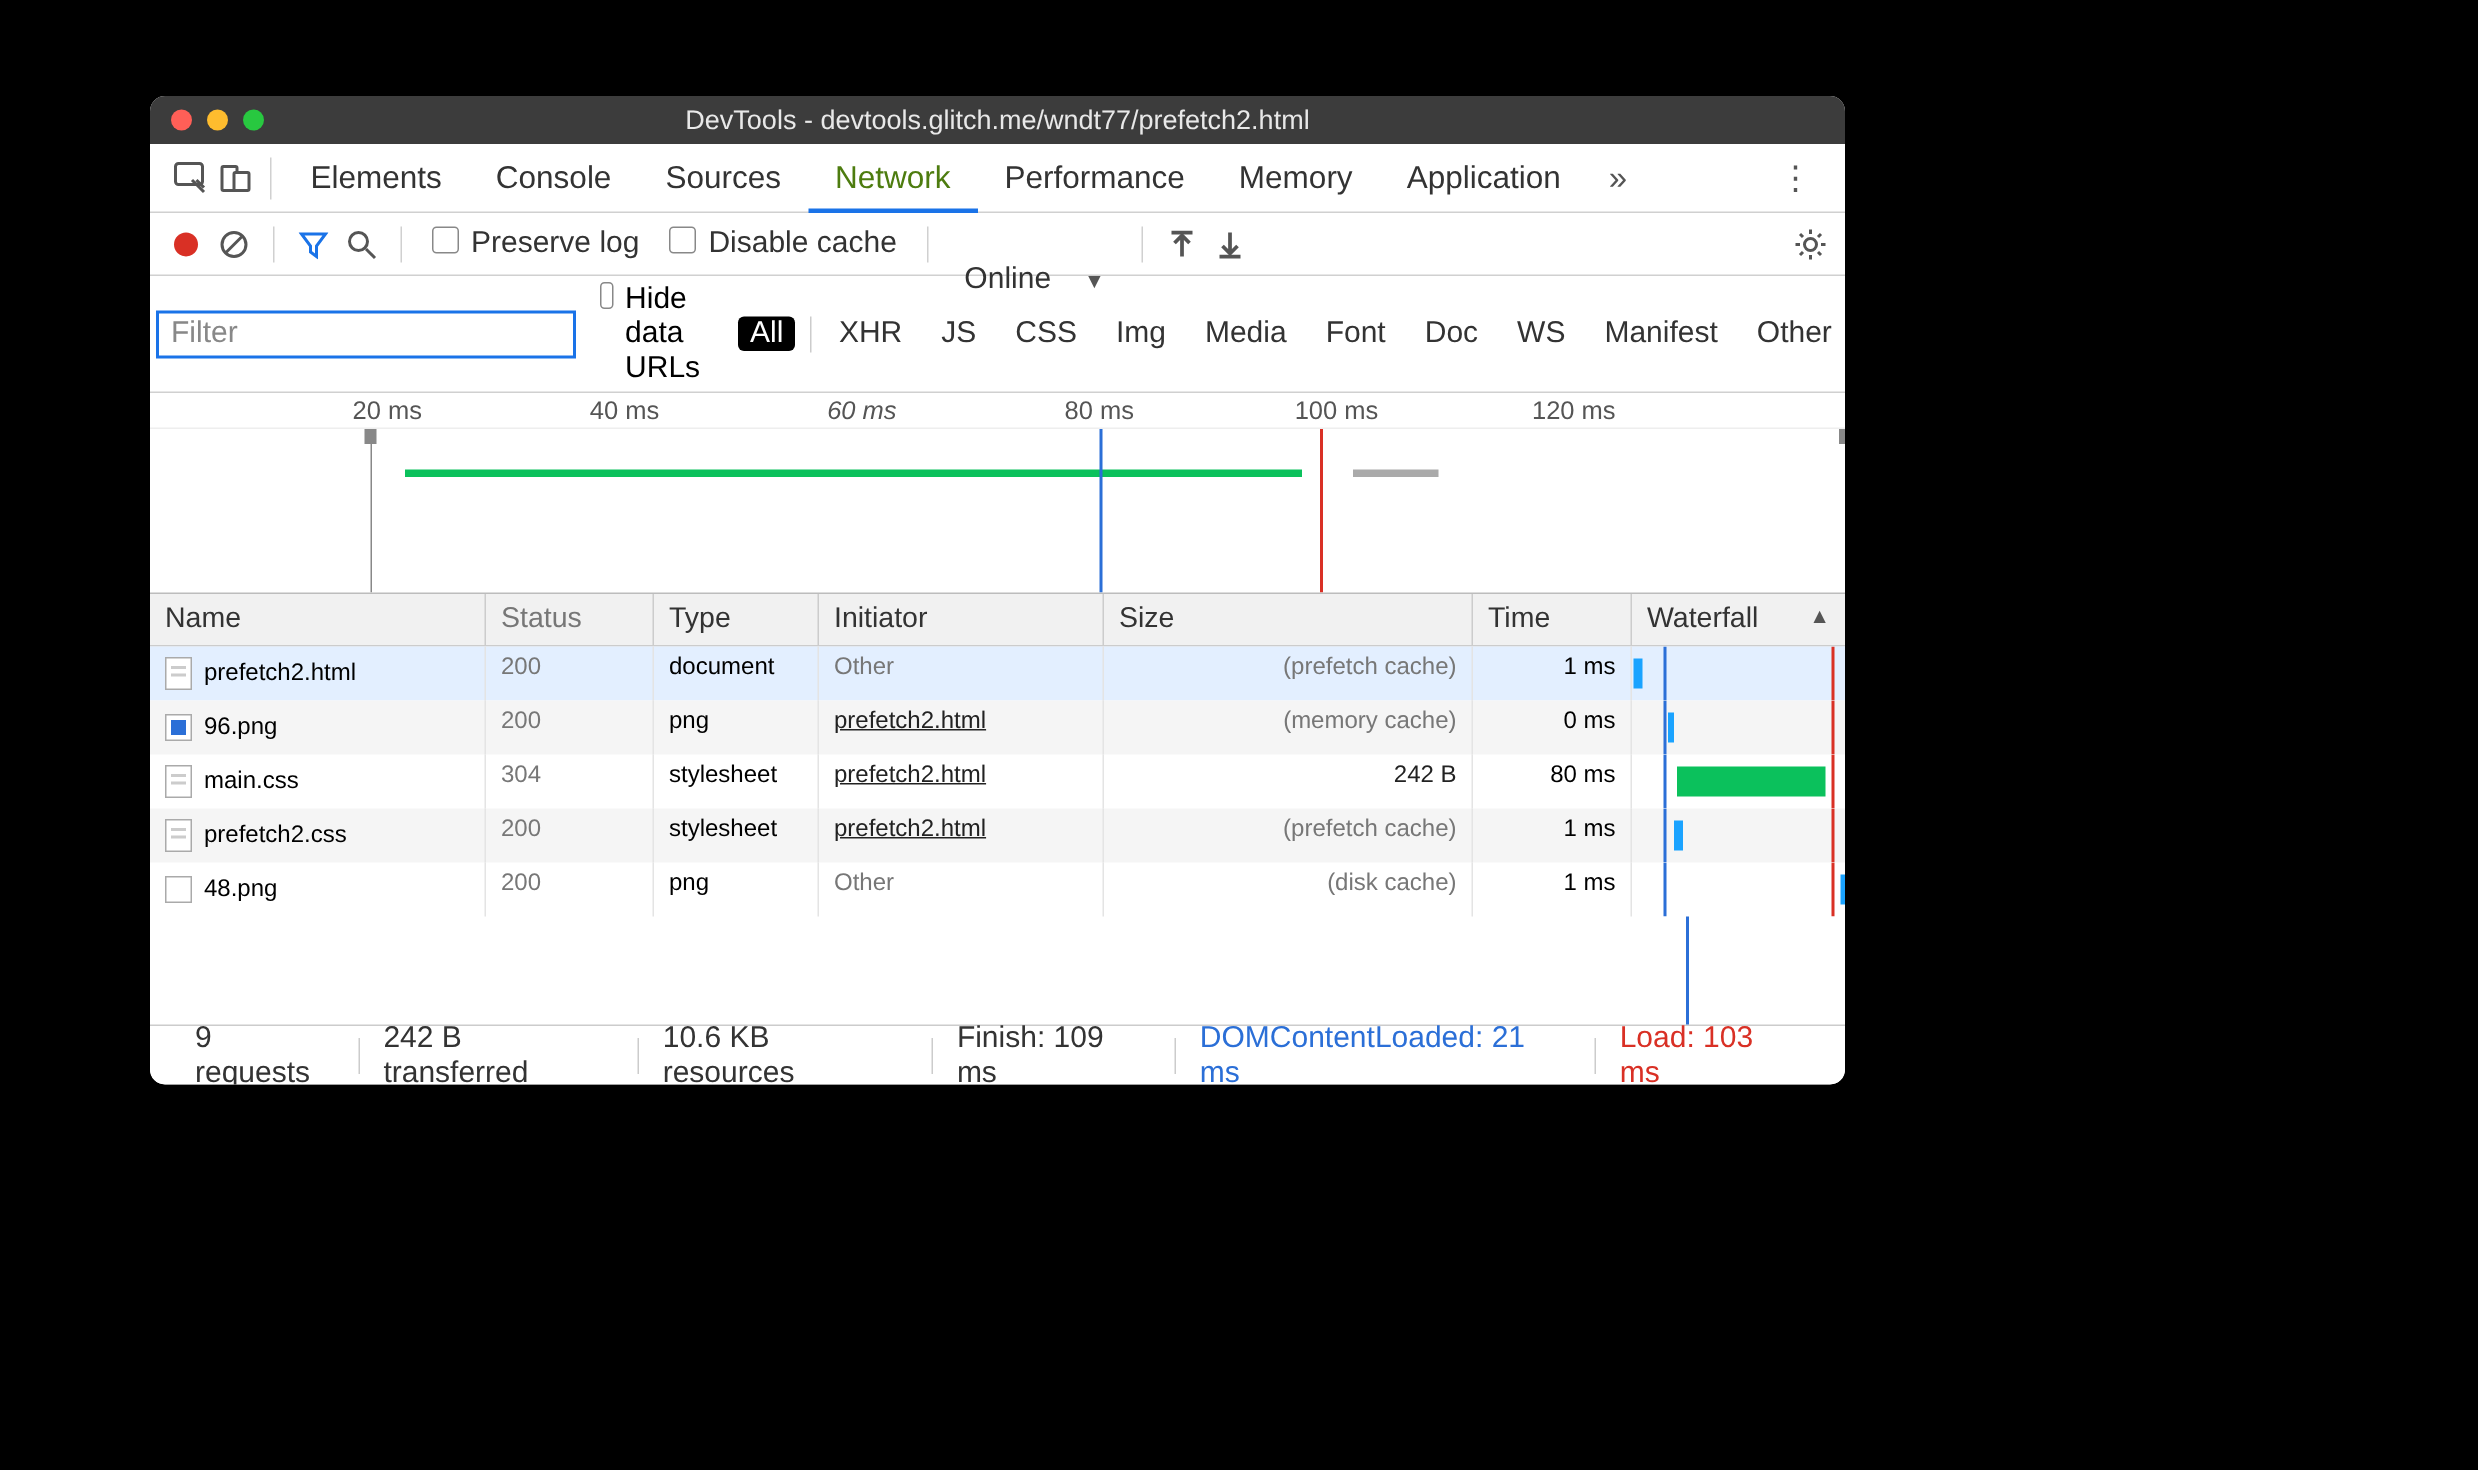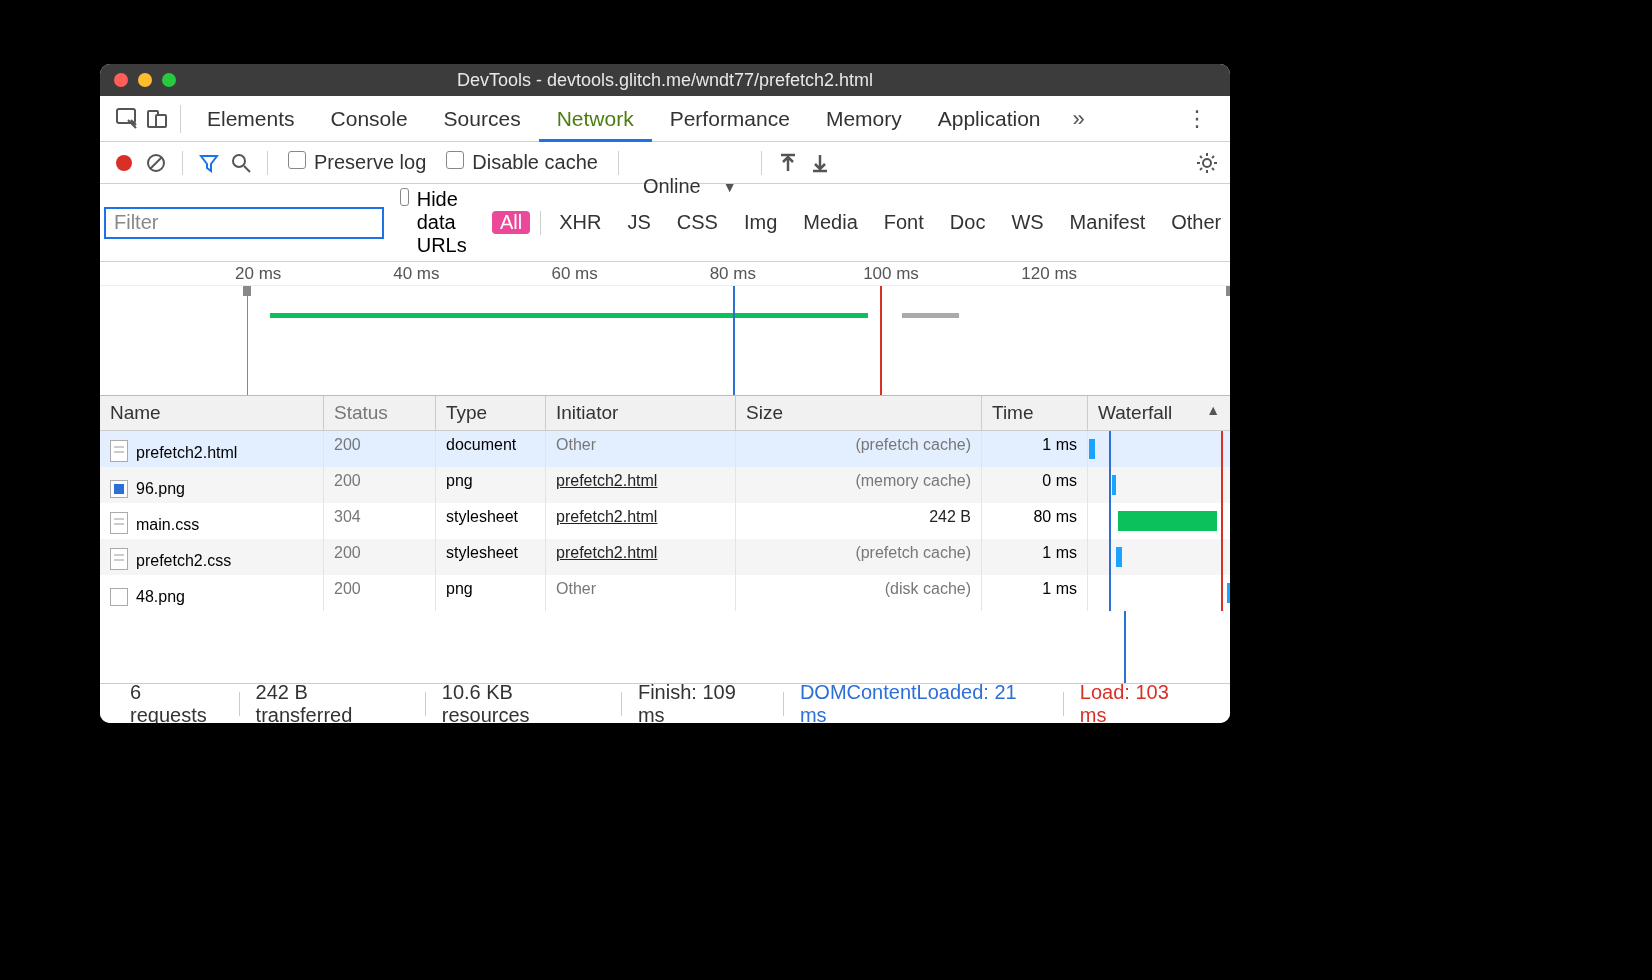--- a/index.html
+++ b/index.html
@@ -88,21 +88,21 @@
     height: 32px;
     width: 280px;
     border: 2px solid #1a73e8;
     padding: 0 8px;
     font-size: 20px;
     outline: none;
     color:#333;
   }
   .filterbar input::placeholder { color:#888; }
   .chip { padding: 0 8px; border-radius:4px; cursor:pointer; color:#333; }
-  .chip.active { background:#ec4899; color:#fff; }
+  .chip.active { background:#000000; color:#fff; }
   .fsep { width:1px; height:24px; background:#ccc; }
   
   .overview {
     height: 134px;
     border-bottom: 1px solid #bcbcbc;
     position: relative;
     background:#fff;
     overflow:hidden;
   }
   .overview .ticks { position:absolute; top:0; left:0; right:0; height:24px; border-bottom:1px solid #eee; }
@@ -120,21 +120,21 @@
   .thead, .row { display:flex; align-items:stretch; }
   .thead { background:#f1f1f1; border-bottom:1px solid #ccc; font-size:19px; color:#333; }
   .thead .cell { padding:6px 10px; border-right:1px solid #ccc; font-weight:400; }
   .thead .cell:last-child { border-right:none; }
   .thead .sort { float:right; color:#555; font-size:14px; }
   .row { font-size:16px; height:36px; }
   .row:nth-child(even){ background:#f5f5f5; }
   .row.selected { background:#e3efff; }
   .row .cell { padding:5px 10px; border-right:1px solid #e4e4e4; overflow:hidden; white-space:nowrap; }
   .row .cell:last-child { border-right:none; }
-  .c-name { width:224px; display:flex; align-items:flex-end; gap:8px; }
+  .c-name { width:224px; display:flex; align-items:center; gap:8px; }
   .c-status { width:112px; color:#777; }
   .c-type { width:110px; }
   .c-init { width:190px; }
   .c-init a { color:#222; text-decoration:underline; cursor:pointer; }
   .c-init .other { color:#777; }
   .c-size { width:246px; text-align:right; color:#777; }
   .c-size.black { color:#222; }
   .c-time { width:106px; text-align:right; }
   .c-wf { flex:1; position:relative; padding:0; }
   .file-icon { width:18px; height:22px; border:1.5px solid #aaa; background:#fff; position:relative; flex-shrink:0; }
@@ -292,21 +292,21 @@
         <span class="chip">WS</span>
         <span class="chip">Manifest</span>
         <span class="chip">Other</span>
       </span>
   </div>
 
   <div class="overview">
     <div class="ticks" id="ticks-host">
         <span class="tick" style="left: 14%;">20 ms</span>
         <span class="tick" style="left: 28%;">40 ms</span>
-        <span class="tick" style="left: 42%;">60 ms</span>
+        <span class="tick" style="left: 42%; font-style: italic;">60 ms</span>
         <span class="tick" style="left: 56%;">80 ms</span>
         <span class="tick" style="left: 70%;">100 ms</span>
         <span class="tick" style="left: 84%;">120 ms</span>
       </div>
     <div class="handle" id="ov-left" style="left: 13%;">
         <div class="grip"></div>
       </div>
     <div class="handle" id="ov-right" style="right:0">
         <div class="grip"></div>
       </div>
@@ -412,21 +412,21 @@
           </div>
         </div>
       </div>
     <div style="height:72px;position:relative;">
       <div class="wf-vline blue" id="tail-blue" style="left: 1023.7px;"></div>
       <div class="wf-vline red" id="tail-red" style="left: 1211.72px;"></div>
     </div>
   </div>
 
   <div class="footer">
-    <span class="fi">6 requests</span>
+    <span class="fi">9 requests</span>
       <span class="fdiv"></span>
     <span class="fi">242 B transferred</span>
       <span class="fdiv"></span>
     <span class="fi">10.6 KB resources</span>
       <span class="fdiv"></span>
     <span class="fi">Finish: 109 ms</span>
       <span class="fdiv"></span>
     <span class="fi dcl">DOMContentLoaded: 21 ms</span>
       <span class="fdiv"></span>
     <span class="fi load">Load: 103 ms</span>

